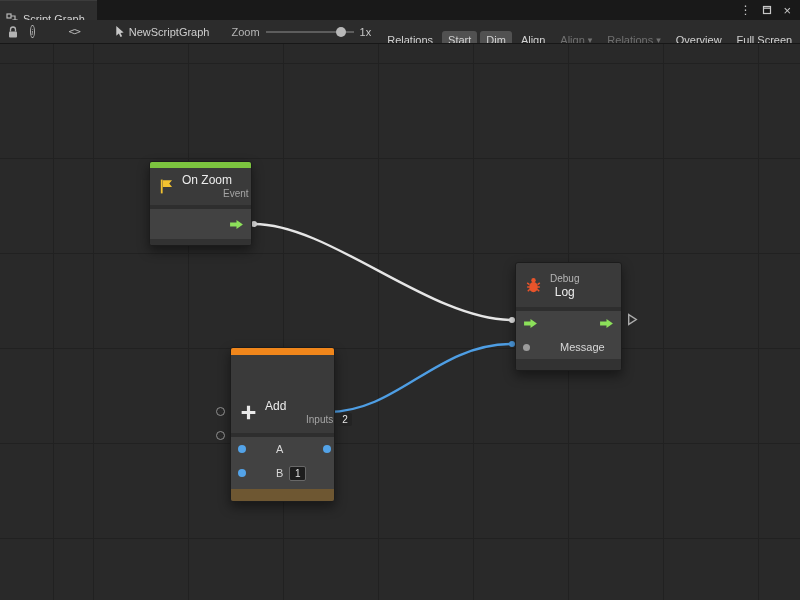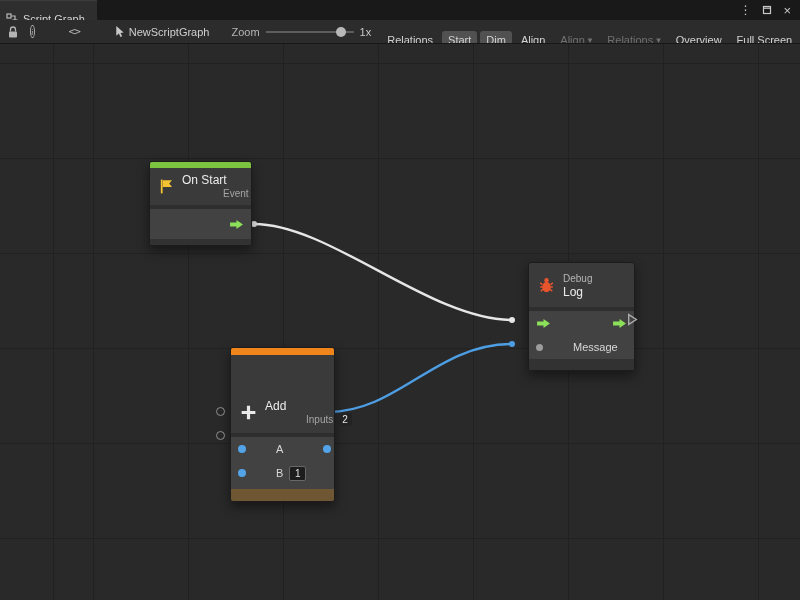--- a/index.html
+++ b/index.html
@@ -168,36 +168,36 @@
     <div class="node" style="left:149px; top:117px; width:103px;">
       <div class="node-strip" style="background-color: rgb(124, 196, 63);"></div>
       <div class="node-header">
         <span class="tb-ico" style="color: rgb(242, 194, 48);">
           <svg width="17" height="17" viewBox="0 0 16 16">
             <path d="M3.5 1.5v13" stroke="currentColor" stroke-width="1.7"></path>
             <path d="M4.6 2h8.6l-2.6 3.2 2.6 3.3H4.6z" fill="currentColor"></path>
           </svg>
         </span>
         <div>
-          <div class="node-title">On Start</div>
+          <div class="node-title">On Zoom</div>
           <div class="node-sub">Event</div>
         </div>
       </div>
       <div class="node-gap"></div>
       <div class="port-row" style="height:30px; justify-content:flex-end;">
         <span class="tb-ico" style="color: rgb(140, 224, 90);">
           <svg class="flow-arrow" width="15" height="11" viewBox="0 0 14 10">
             <path d="M1 3.2h6V.8L13 5 7 9.2V6.8H1z" fill="currentColor"></path>
           </svg>
         </span>
       </div>
       <div class="node-footer" style="height:6px"></div>
     </div>
 
-    <div class="node" style="left:528px; top:218px; width:107px;">
+    <div class="node" style="left:515px; top:218px; width:107px;text-align:center;">
       <div class="node-header" style="height:44px;">
         <span class="tb-ico" style="color: rgb(232, 84, 43);">
           <svg width="19" height="19" viewBox="0 0 18 18">
             <path d="M3 6.5l2.2 1.7M3 10.5h2.4M3.6 14.5l1.9-2M15 6.5l-2.2 1.7M15 10.5h-2.4M14.4 14.5l-1.9-2" stroke="currentColor" stroke-width="1.4" fill="none"></path>
             <circle cx="9" cy="4" r="2.1" fill="currentColor"></circle>
             <ellipse cx="9" cy="10.5" rx="4.1" ry="4.8" fill="currentColor"></ellipse>
           </svg>
         </span>
         <div>
           <div class="node-cat">Debug</div>

